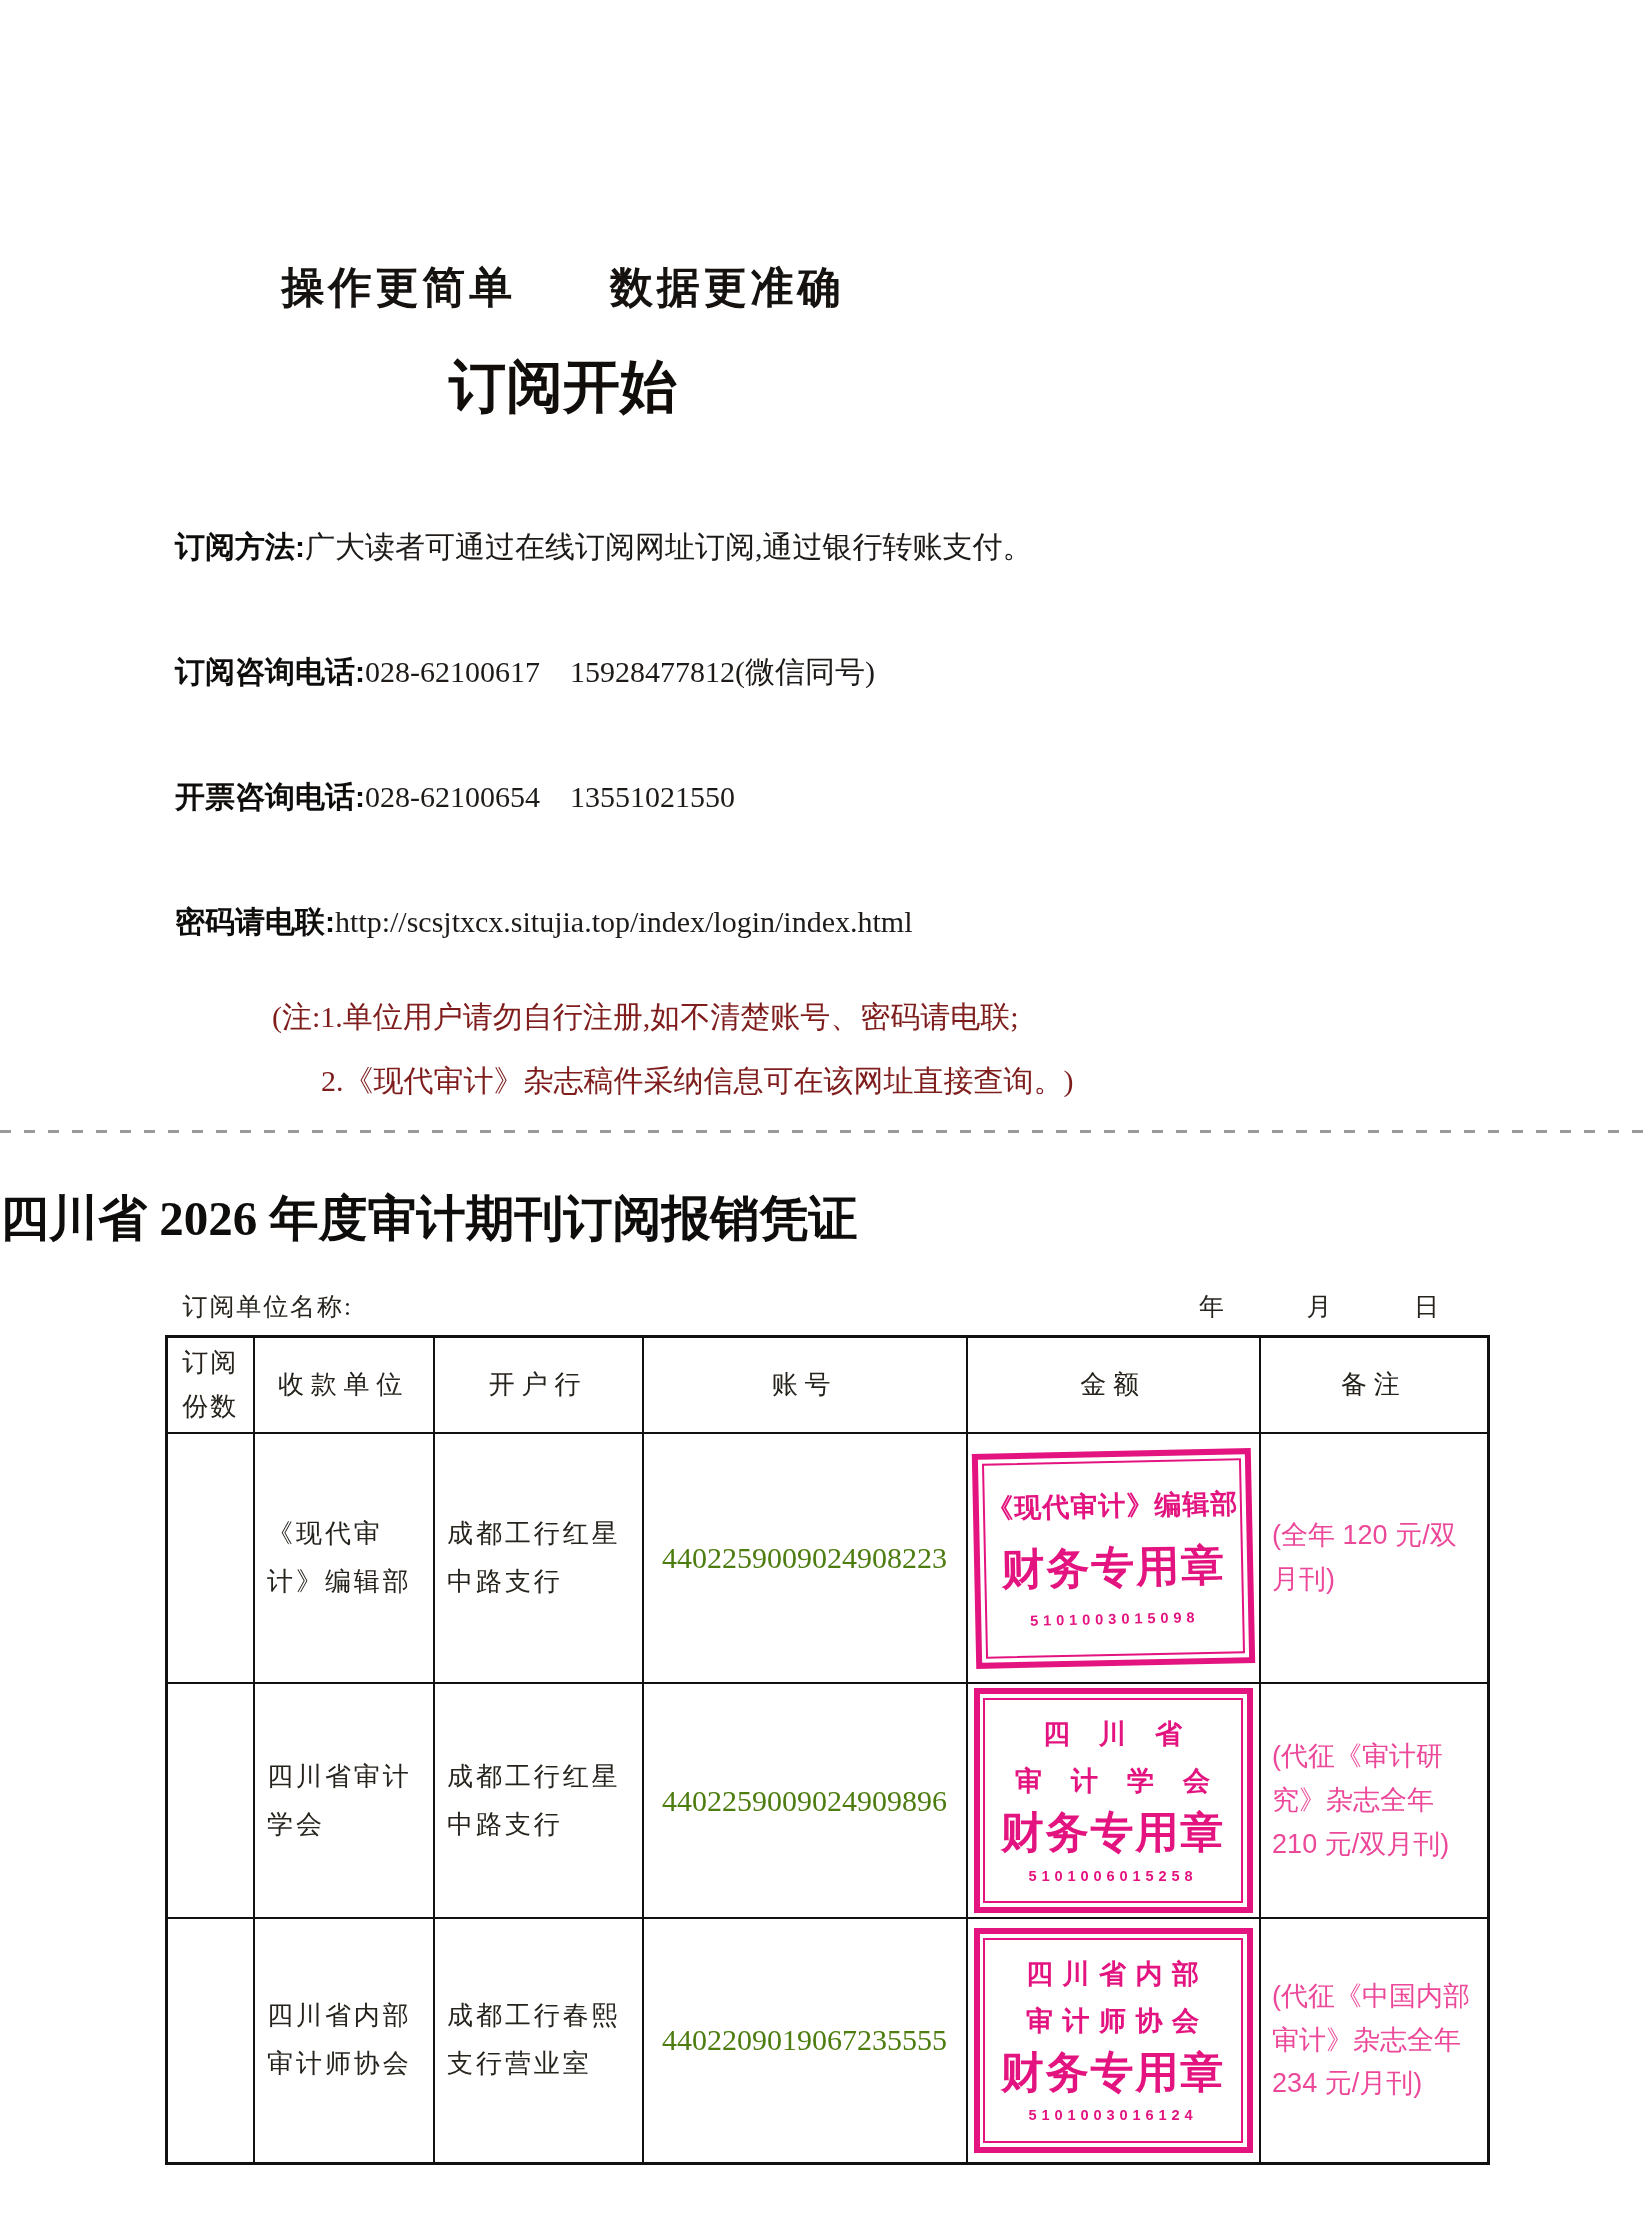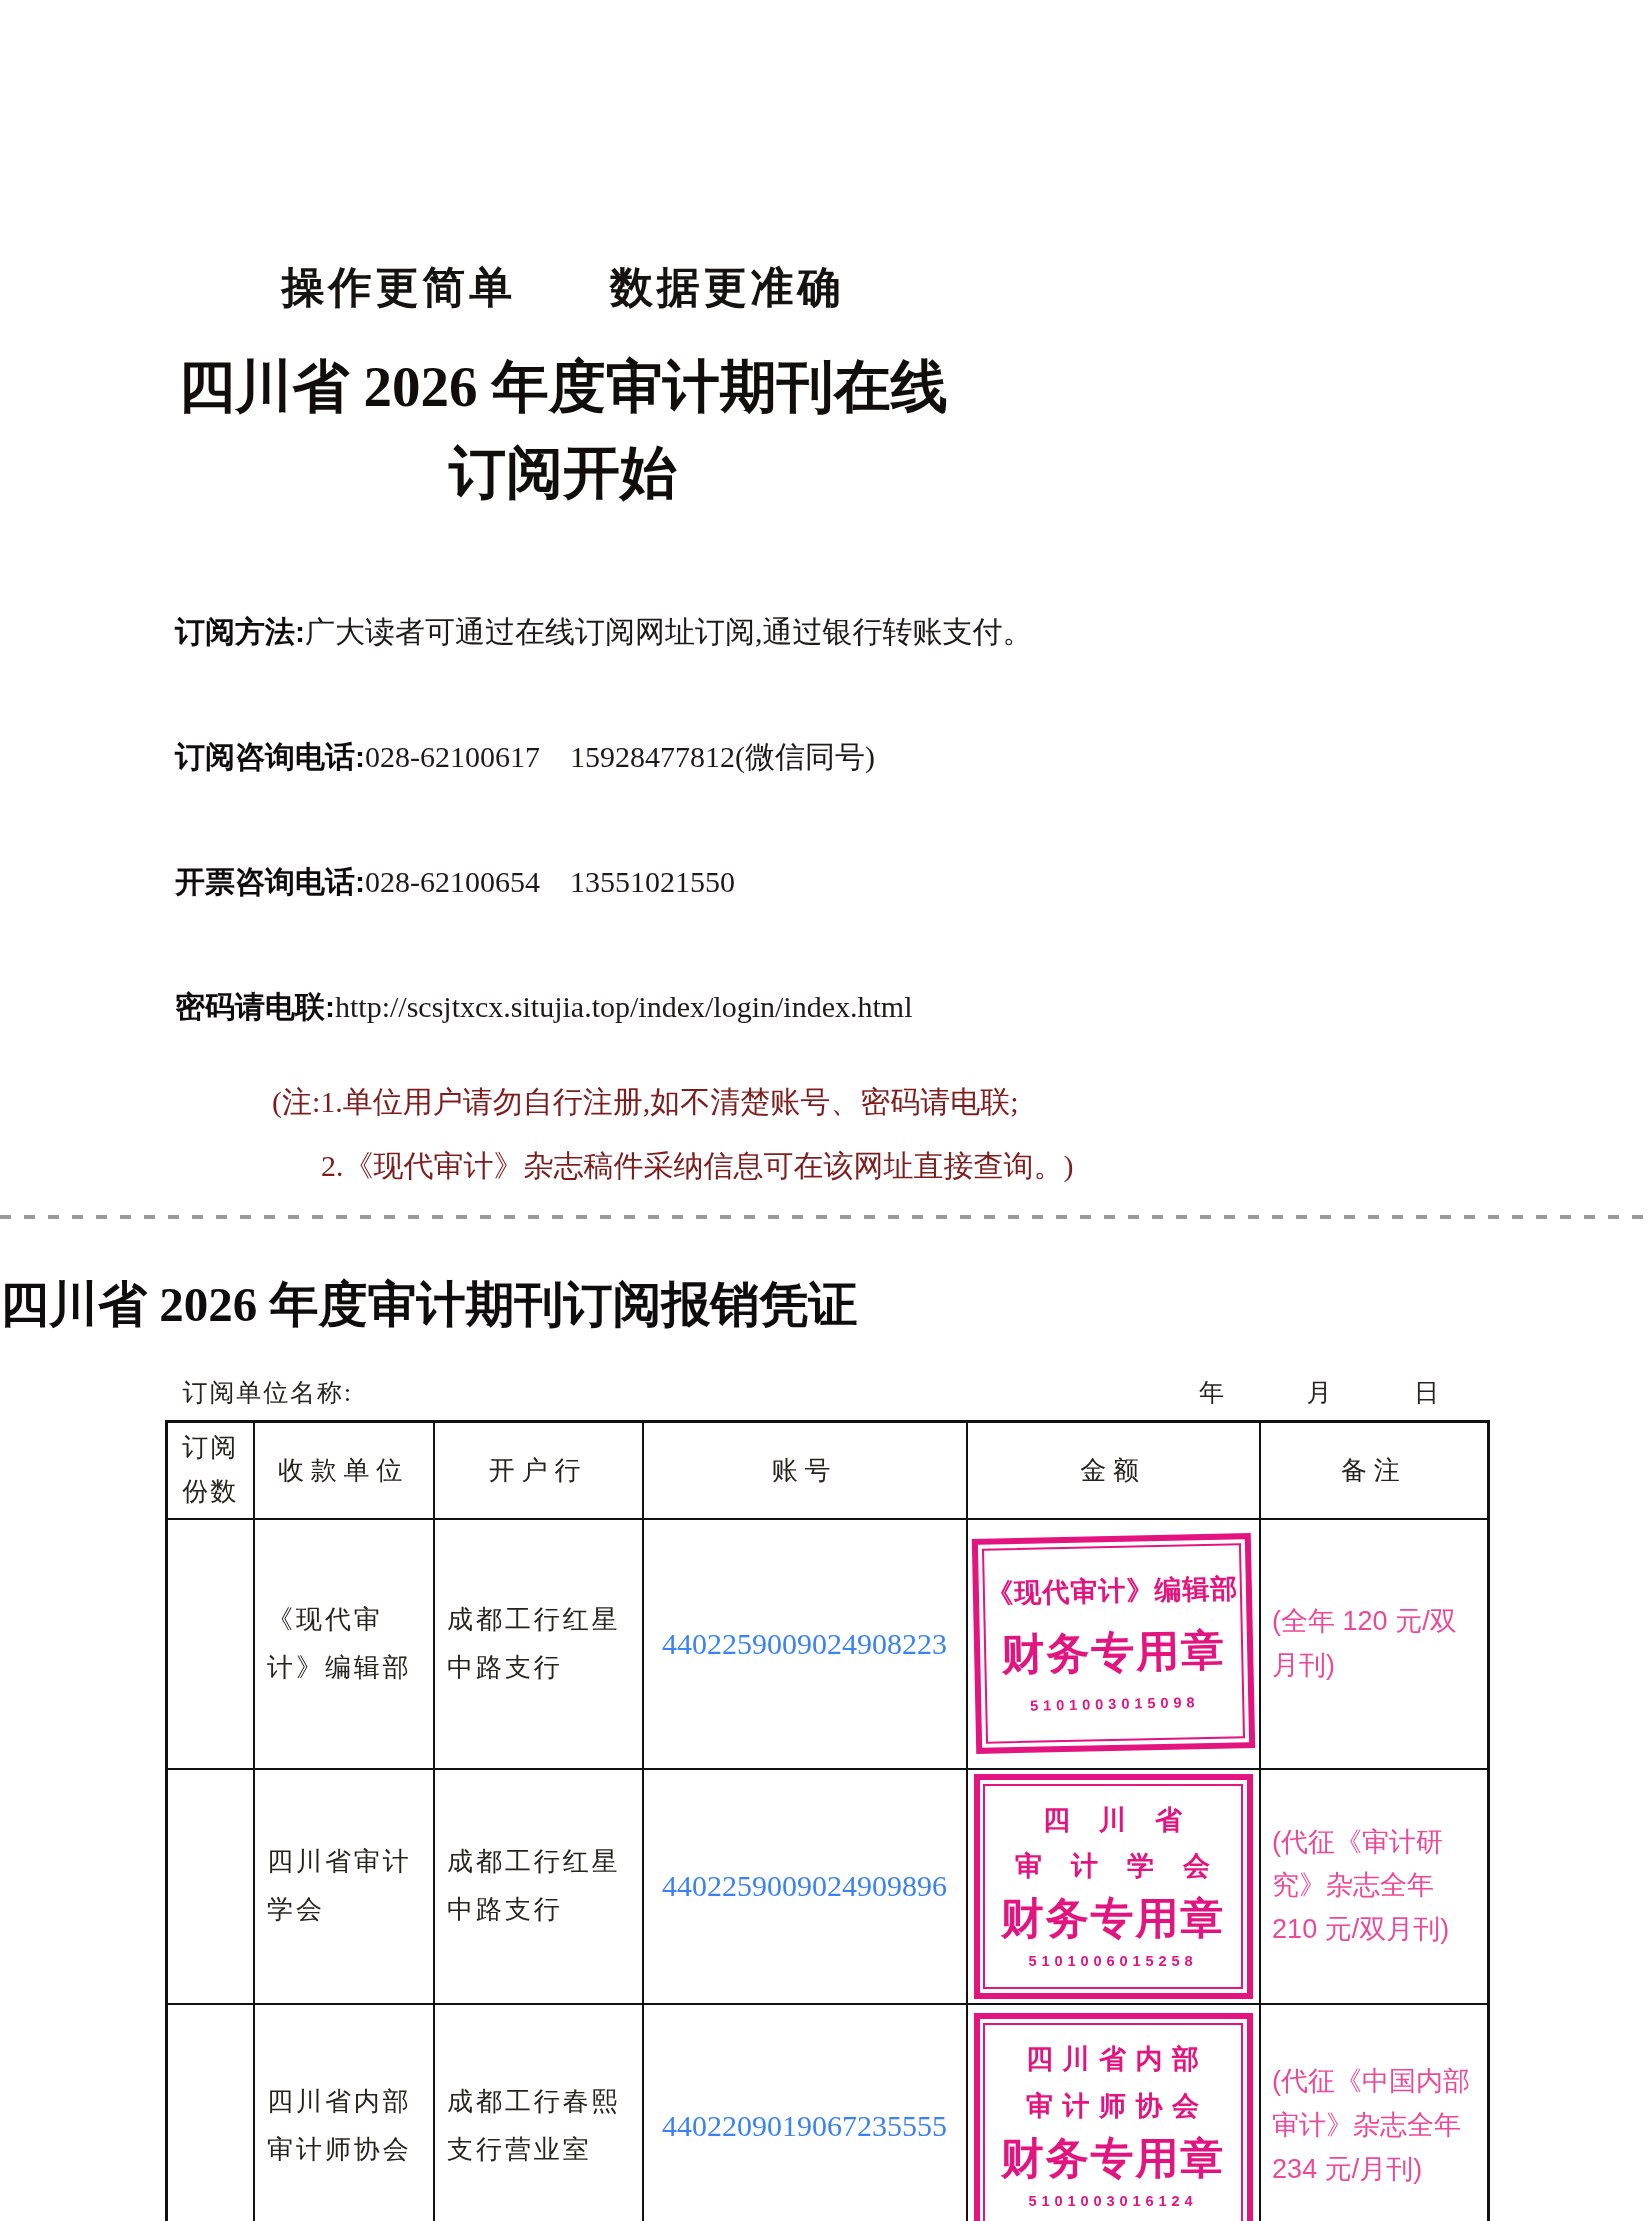--- a/index.html
+++ b/index.html
@@ -92,21 +92,21 @@
   tr.r1 { height:250px; }
   tr.r2 { height:235px; }
   tr.r3 { height:245px; }
   th.hcell { font-size:26px; letter-spacing:6.8px; color:#26221c; text-align:center; }
   th.hcell.copies { letter-spacing:1.9px; padding:0 13.6px; line-height:1.7; }
   td.txt-cell {
     font-size:26px; letter-spacing:2.9px; line-height:1.85;
     padding:0 12.6px; color:#26221c; text-align:left;
   }
   td.account-cell {
-    font-size:30px; text-align:center; color:#3b82f6; letter-spacing:0;
+    font-size:30px; text-align:center; color:#4d7c0f; letter-spacing:0;
   }
   td.remark-cell {
     font-family:"Liberation Sans", sans-serif;
     font-size:27px; line-height:1.62; padding:0 11.6px;
     color:#ec4899; text-align:left;
   }
 
   .stamp {
     width:279px; height:215px;
     margin:0 auto;
@@ -132,21 +132,20 @@
 </style>
 </head>
 <body>
 
 <div class="page">
 
   <div class="top-wrap">
     <div class="slogan">操作更简单　　数据更准确</div>
 
     <div class="main-title">
-      <div>四川省 2026 年度审计期刊在线</div>
       <div>订阅开始</div>
     </div>
 
     <div class="info-block">
       <div class="info-line">
         <span class="info-label">订阅方法:</span><span class="info-value">广大读者可通过在线订阅网址订阅,通过银行转账支付。</span>
       </div>
       <div class="info-line">
         <span class="info-label">订阅咨询电话:</span><span class="info-value">028-62100617    15928477812(微信同号)</span>
       </div>

